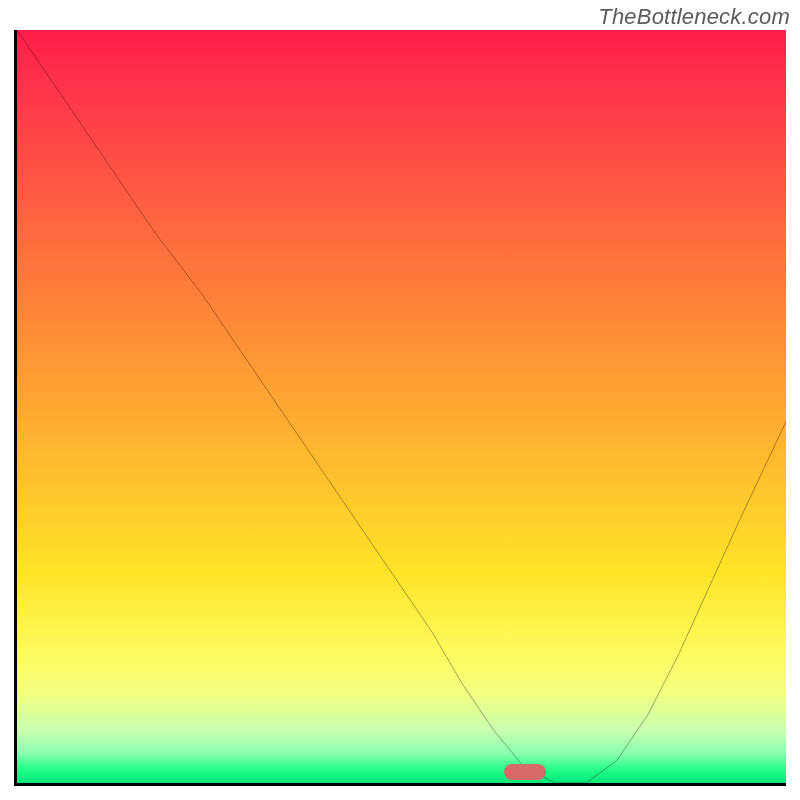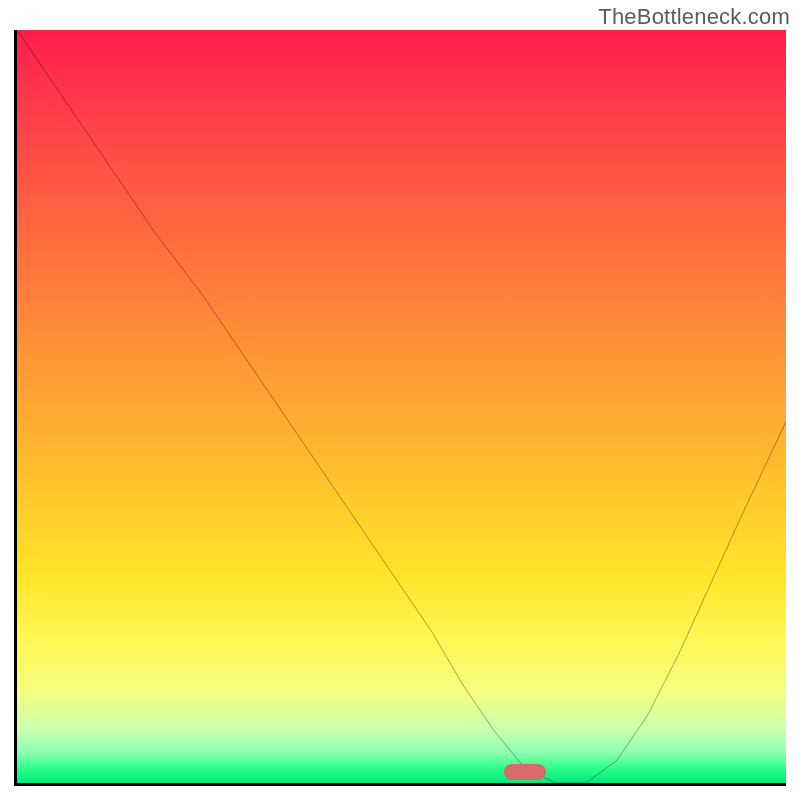--- a/index.html
+++ b/index.html
@@ -7,20 +7,21 @@
     padding: 0;
     width: 800px;
     height: 800px;
     background: #ffffff;
     font-family: Arial, Helvetica, sans-serif;
   }
   .container {
     position: relative;
     width: 800px;
     height: 800px;
+    font-style: italic;
   }
   .watermark {
     position: absolute;
     top: 4px;
     right: 10px;
     font-size: 22px;
     font-weight: 500;
     color: #5c5c5c;
     letter-spacing: 0.2px;
   }

